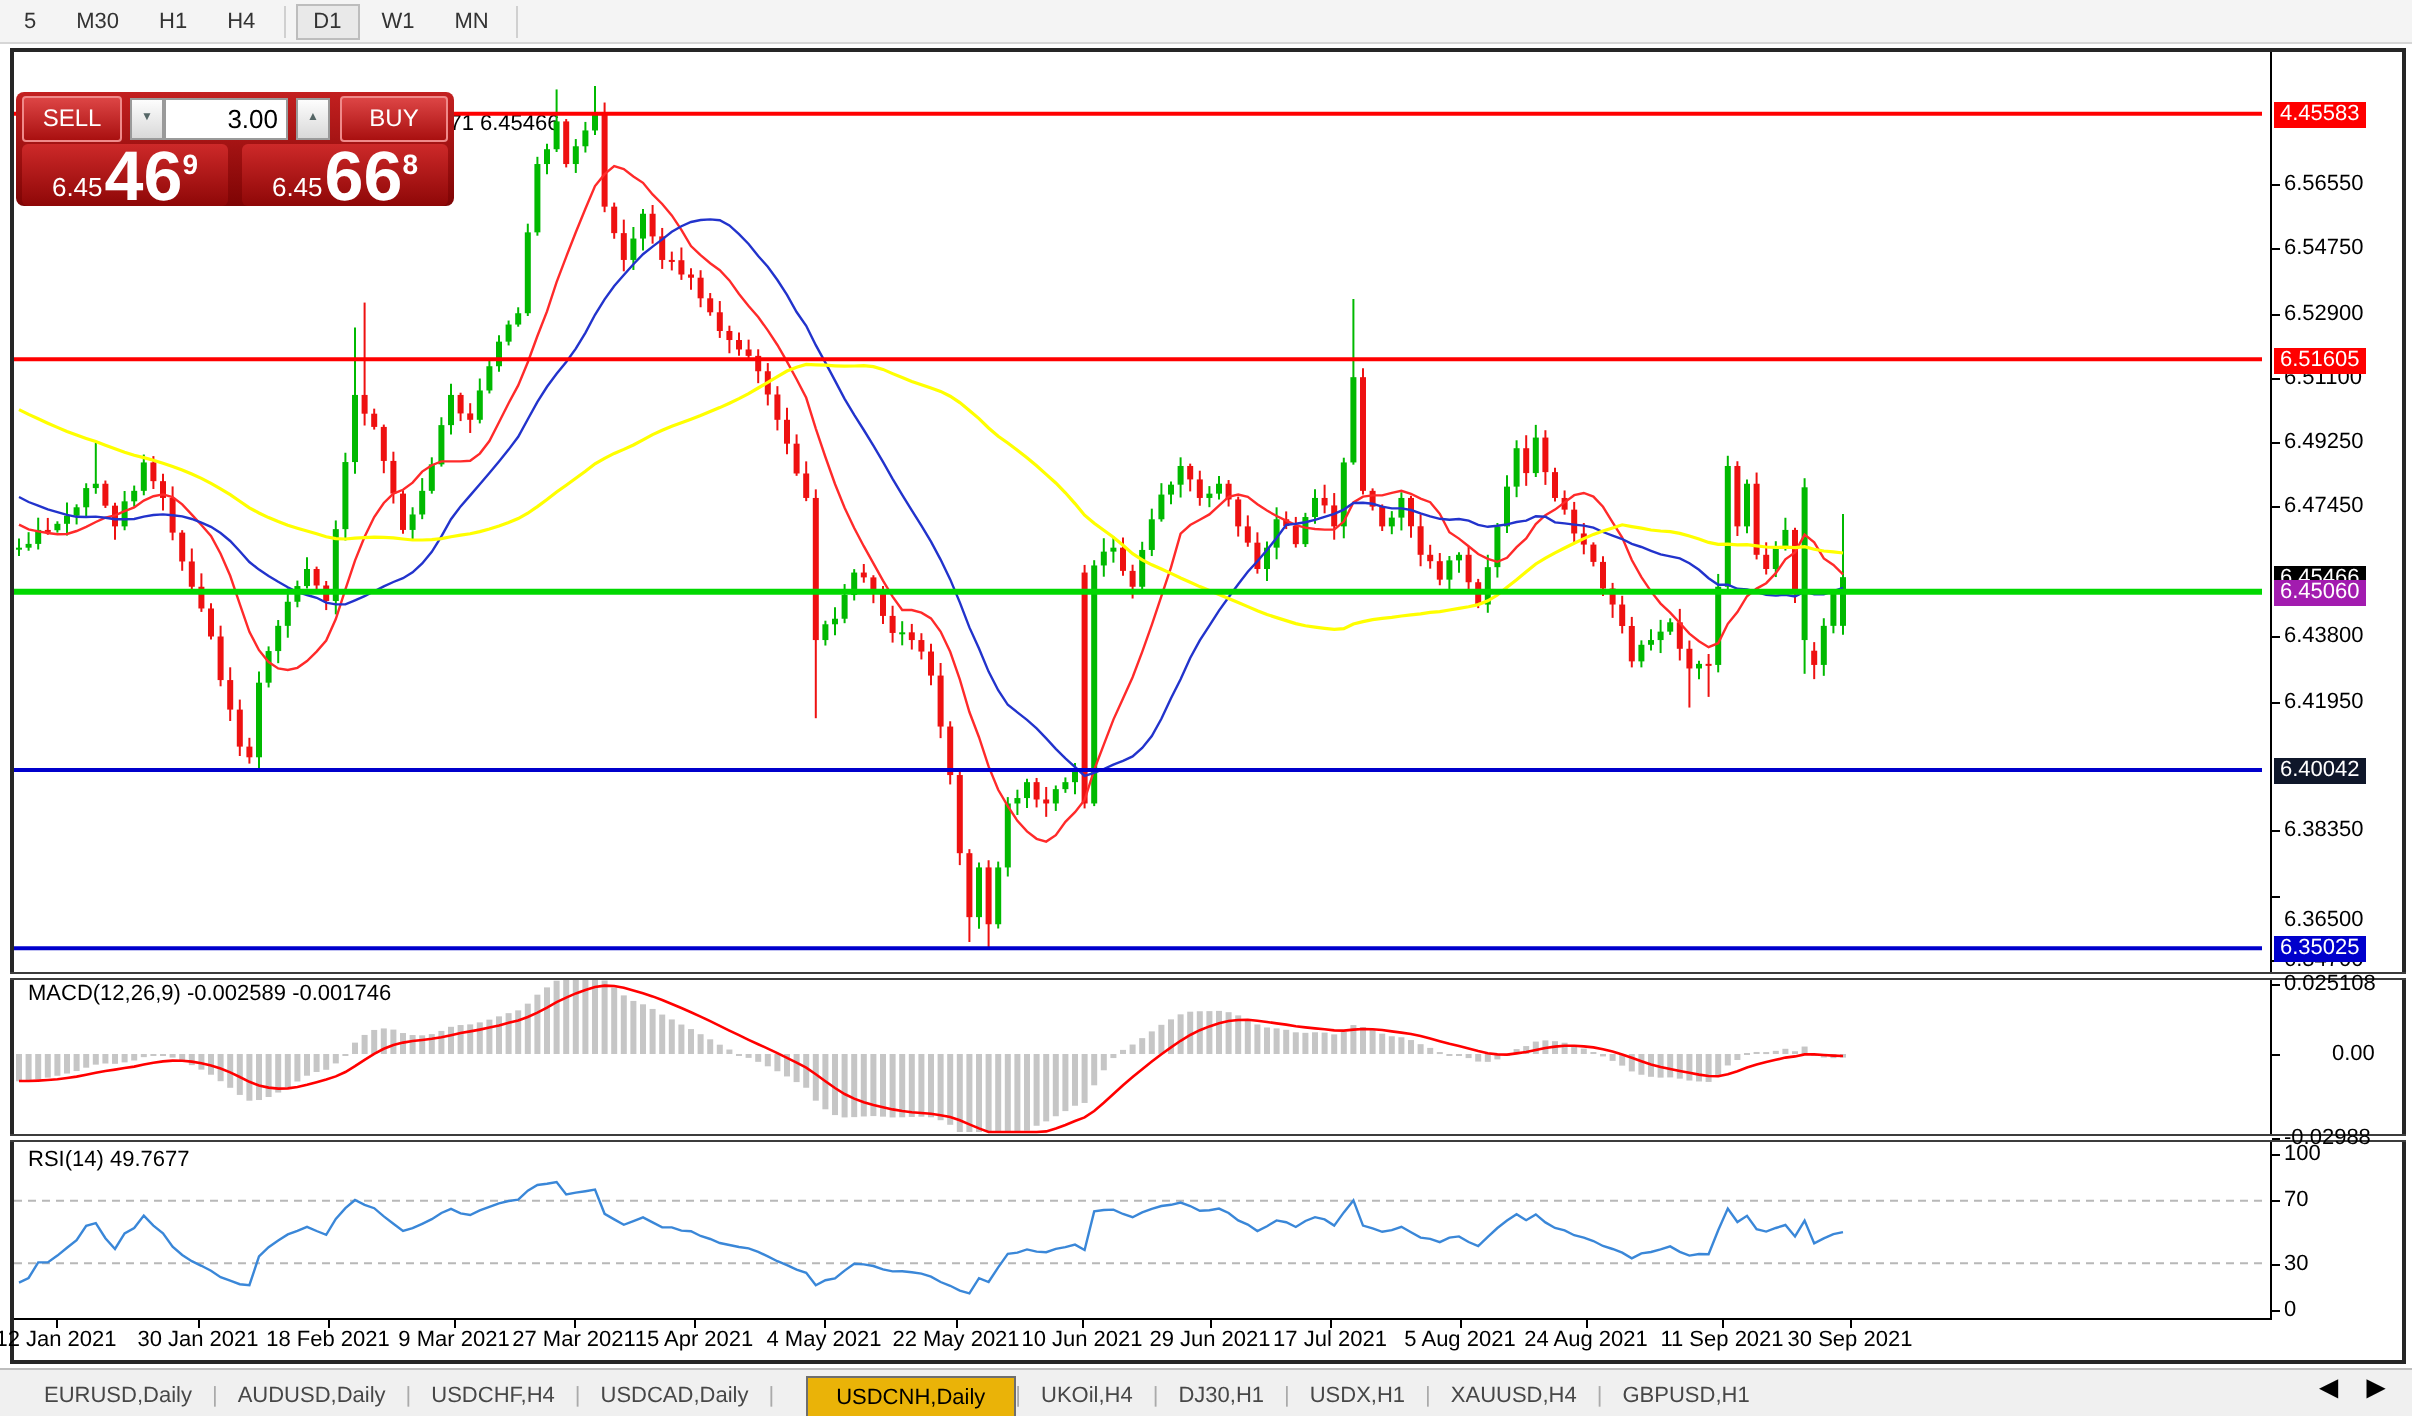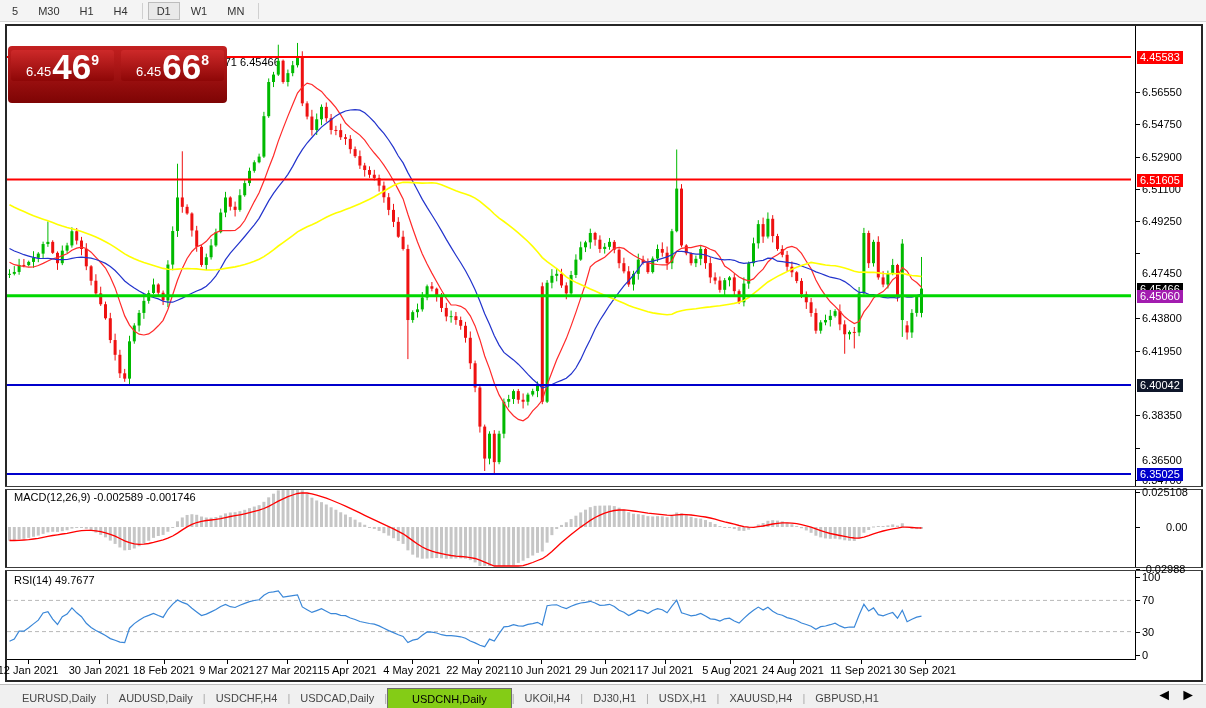--- a/index.html
+++ b/index.html
@@ -53,22 +53,22 @@
   .tp-price{flex:1;height:30px;border-radius:3px;background:linear-gradient(#cd2929,#8e0707);
     color:#fff;display:flex;align-items:flex-end;justify-content:center;padding-bottom:1px;}
   .tp-price .small{font-size:13px;font-weight:normal;margin-right:1px;line-height:17px;}
   .tp-price .big{font-size:35px;font-weight:bold;line-height:27px;}
   .tp-price .sup{font-size:14px;font-weight:bold;position:relative;top:-12px;}
 
   
   #tabbar{position:absolute;left:0;top:684px;width:1206px;height:24px;background:#f0f0f0;
     border-top:1px solid #bdbdbd;display:flex;align-items:flex-end;padding-left:12px;box-sizing:border-box;}
   .sym-tab{font-size:11px;color:#474747;padding:4px 10px;cursor:pointer;white-space:nowrap;}
-  .sym-tab.active{background:#84cc16;border:1px solid #6e6e6e;border-bottom:none;color:#000;
-    padding:4px 24px;position:relative;top:1px;}
+  .sym-tab.active{background:#eab308;border:1px solid #6e6e6e;border-bottom:none;color:#000;
+    padding:4px 14px;position:relative;top:1px;margin-left:16px;}
   .tab-sep{color:#aaa;font-size:11px;padding-bottom:4px;}
   #tab-nav{margin-left:auto;display:flex;gap:8px;align-items:center;padding:0 10px 4px 0;}
 </style>
 </head>
 <body>
 
 <div id="stage">
 
   <div id="toolbar">
       <div class="tf-btn">5</div>
@@ -693,21 +693,21 @@
       <div class="ax-label" style="top: 86px;">6.56550</div>
       <div class="ax-tick" style="top: 124px;"></div>
       <div class="ax-label" style="top: 118px;">6.54750</div>
       <div class="ax-tick" style="top: 157px;"></div>
       <div class="ax-label" style="top: 151px;">6.52900</div>
       <div class="ax-tick" style="top: 189px;"></div>
       <div class="ax-label" style="top: 183px;">6.51100</div>
       <div class="ax-tick" style="top: 221px;"></div>
       <div class="ax-label" style="top: 215px;">6.49250</div>
       <div class="ax-tick" style="top: 253px;"></div>
-      <div class="ax-label" style="top: 247px; margin-top: 20px;">6.47450</div>
+      <div class="ax-label" style="top: 247px;">6.47450</div>
       <div class="ax-tick" style="top: 318px;"></div>
       <div class="ax-label" style="top: 312px;">6.43800</div>
       <div class="ax-tick" style="top: 351px;"></div>
       <div class="ax-label" style="top: 345px;">6.41950</div>
       <div class="ax-tick" style="top: 415px;"></div>
       <div class="ax-label" style="top: 409px;">6.38350</div>
       <div class="ax-tick" style="top: 448px;"></div>
       <div class="ax-label" style="top: 454px;">6.36500</div>
       <div class="ax-tick" style="top: 480px;"></div>
       <div class="ax-label" style="top: 474px;">6.34700</div>
@@ -759,20 +759,27 @@
       <div class="date-label" style="left: 730px;">5 Aug 2021</div>
       <div class="date-tick" style="left: 793px;"></div>
       <div class="date-label" style="left: 793px;">24 Aug 2021</div>
       <div class="date-tick" style="left: 861px;"></div>
       <div class="date-label" style="left: 861px;">11 Sep 2021</div>
       <div class="date-tick" style="left: 925px;"></div>
       <div class="date-label" style="left: 925px;">30 Sep 2021</div>
     </div>
 
   <div id="trade-panel">
+    <div class="tp-row1">
+      <div class="tp-btn" id="sell-btn">SELL</div>
+      <div class="spin">▼</div>
+      <div id="volume-box">3.00</div>
+      <div class="spin">▲</div>
+      <div class="tp-btn" id="buy-btn">BUY</div>
+    </div>
     <div class="tp-row2">
       <div class="tp-price">
         <span class="small">6.45</span>
         <span class="big">46</span>
         <span class="sup">9</span>
       </div>
       <div class="tp-price">
         <span class="small">6.45</span>
         <span class="big">66</span>
         <span class="sup">8</span>

